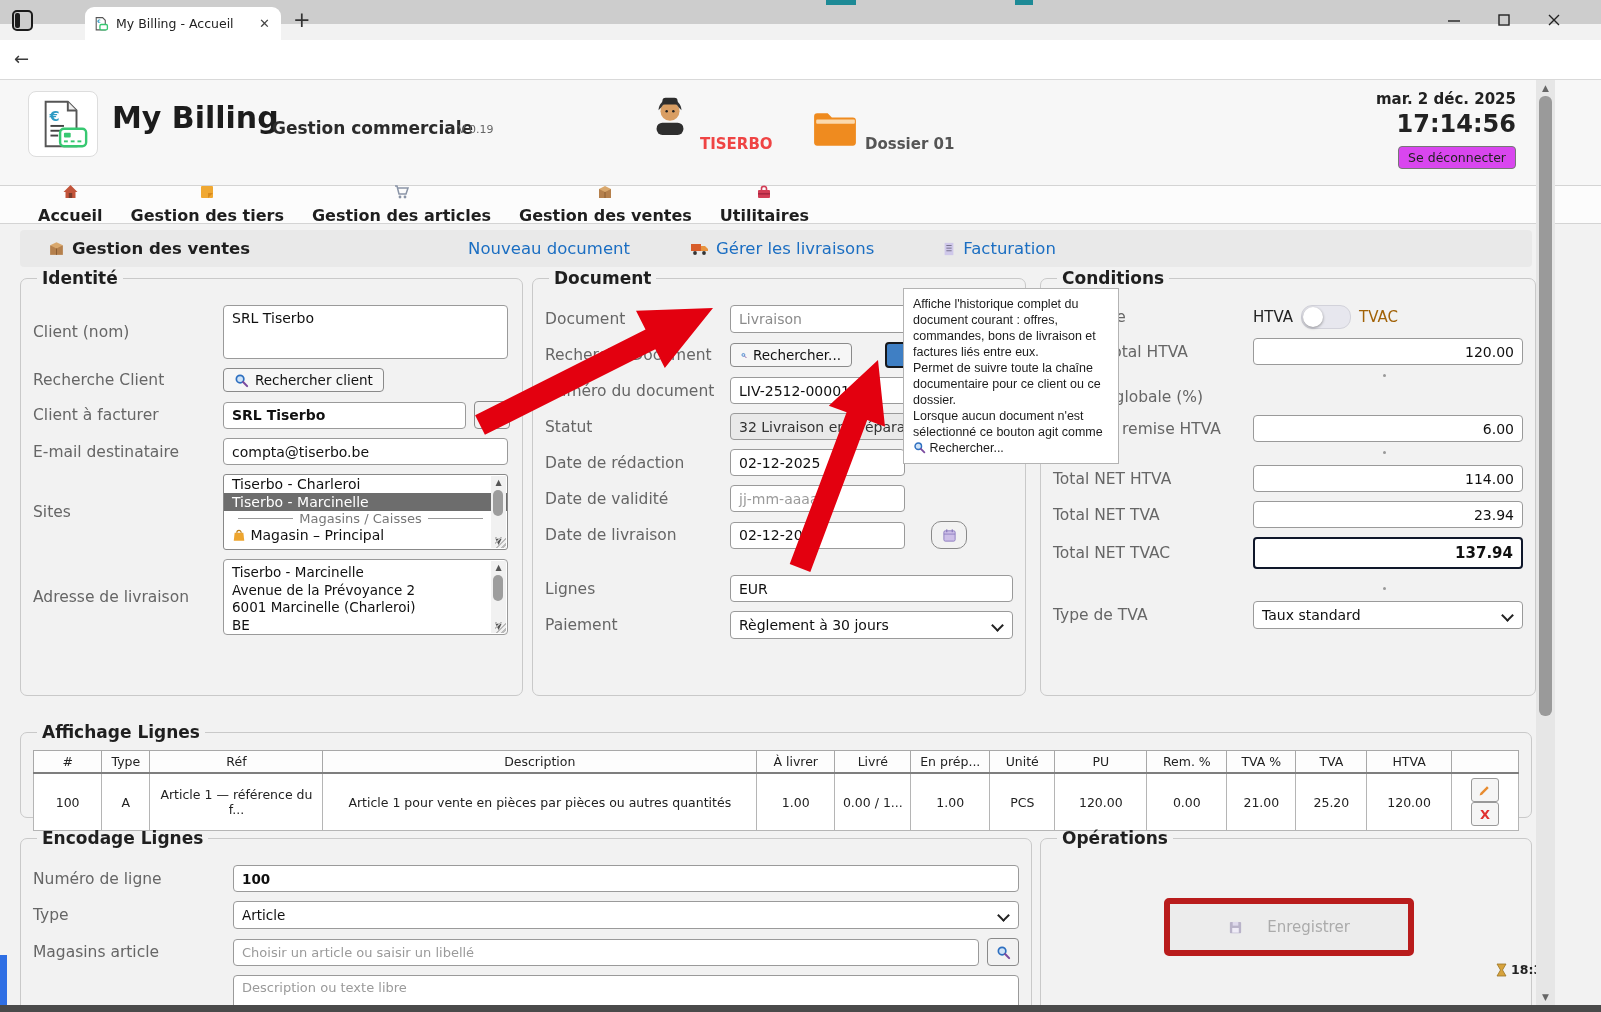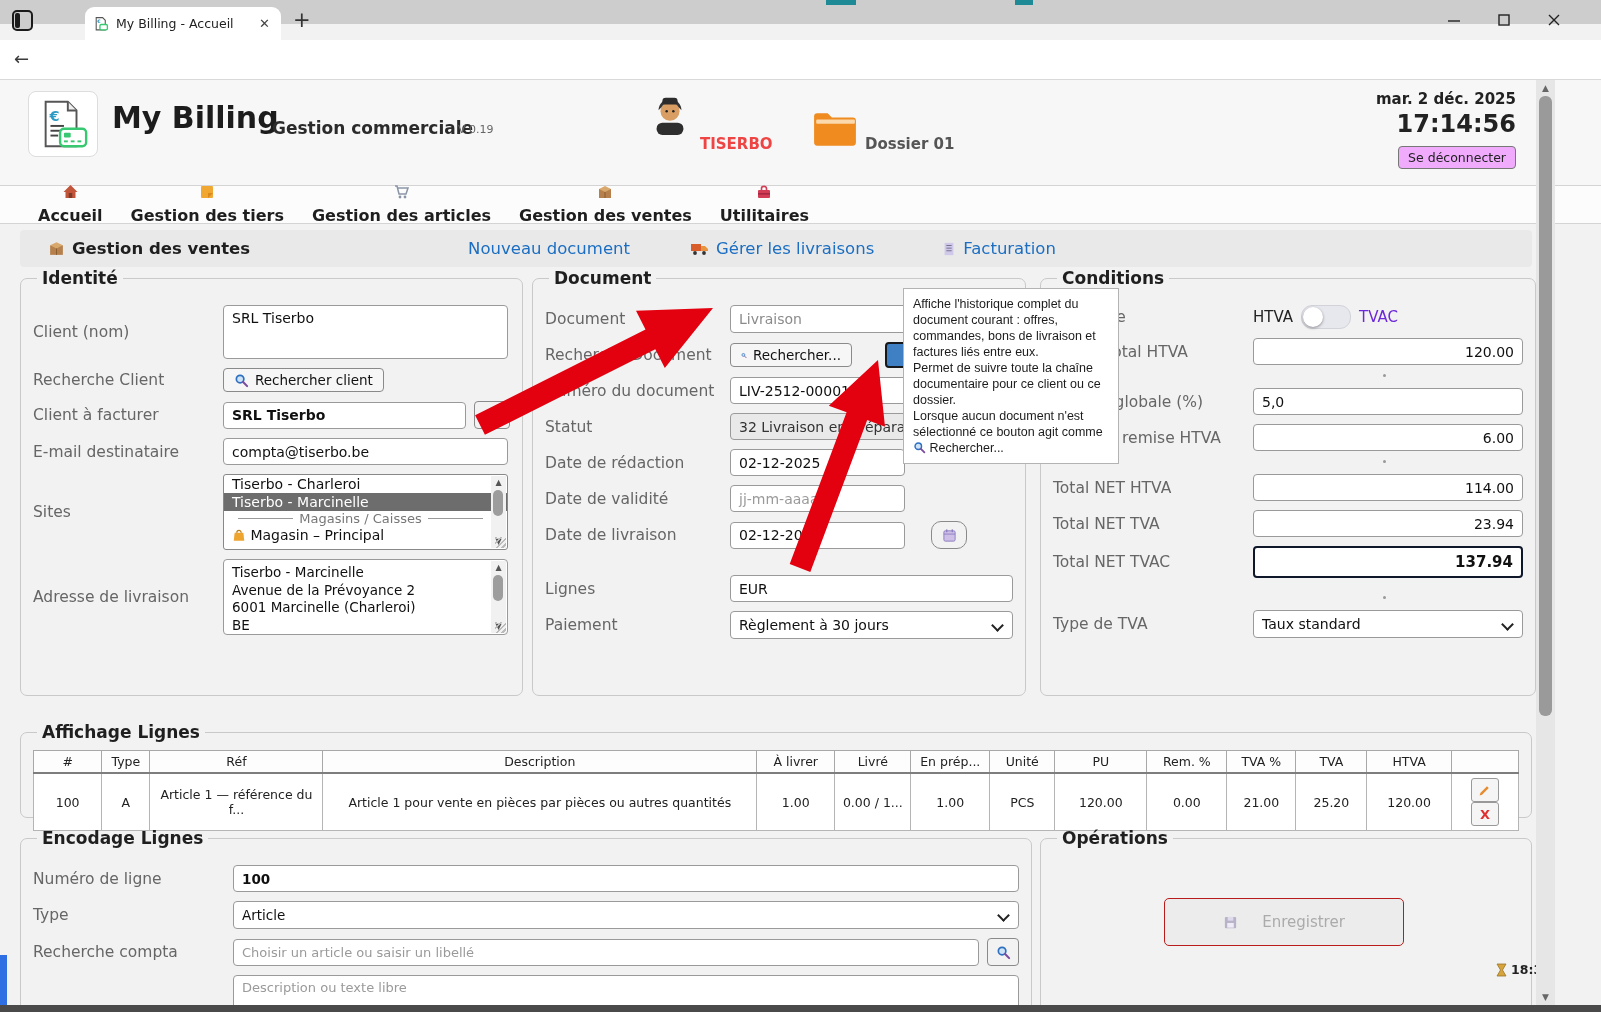--- a/index.html
+++ b/index.html
@@ -30,21 +30,21 @@
   .logo{position:absolute;left:28px;top:11px;width:68px;height:64px;background:#fff;border:1px solid #ddd;border-radius:8px;display:flex;align-items:center;justify-content:center;}
   .apptitle{position:absolute;left:112px;top:20px;font-size:30px;font-weight:bold;color:#1c1c1c;}
   .appsub{position:absolute;left:272px;top:38px;font-size:17px;font-weight:bold;color:#2b2b2b;}
   .appver{position:absolute;left:458px;top:43px;font-size:11px;color:#666;}
   .hdr-user-icon{position:absolute;left:650px;top:14px;}
   .hdr-user{position:absolute;left:700px;top:55px;font-size:15px;font-weight:bold;color:#ef4444;}
   .hdr-folder{position:absolute;left:812px;top:30px;}
   .hdr-dossier{position:absolute;left:865px;top:55px;font-size:15px;font-weight:bold;color:#555;}
   .hdr-date{position:absolute;right:85px;top:10px;font-size:15px;font-weight:bold;color:#222;text-align:right;width:300px;}
   .hdr-time{position:absolute;right:85px;top:30px;font-size:24px;font-weight:bold;color:#222;text-align:right;width:300px;}
-  .logout{position:absolute;right:85px;top:66px;font-size:12.5px;color:#222;background:#f0abfc;border:1px solid #777;border-radius:4px;padding:3px 9px;}
+  .logout{position:absolute;right:85px;top:66px;font-size:12.5px;color:#222;background:#d946ef;border:1px solid #777;border-radius:4px;padding:3px 9px;}
   
   .mainnav{position:absolute;left:0;top:106px;width:1601px;height:38px;background:#fcfcfc;border-bottom:1px solid #d4d4d4;display:flex;align-items:center;box-sizing:border-box;}
   .mainnav .item{display:flex;align-items:center;gap:6px;font-size:16px;font-weight:bold;color:#1e1e1e;margin-left:28px;flex-direction:column;}
   .subnav{position:absolute;left:20px;top:150px;width:1512px;height:37px;background:#e9e9e9;border-radius:4px;display:flex;align-items:center;}
   .subnav .title{display:flex;align-items:center;gap:7px;font-size:16.5px;font-weight:bold;color:#1e1e1e;margin-left:28px;}
   .subnav .link{display:flex;align-items:center;gap:7px;font-size:16.5px;color:#1b6ec2;}
   
   fieldset{border:1px solid #c9c9c9;border-radius:7px;padding:8px 12px;margin:0;box-sizing:border-box;background:transparent;}
   legend{font-size:17px;font-weight:bold;color:#1f1f1f;padding:0 5px;margin-left:4px;}
   .fs-ident{position:absolute;left:20px;top:188px;width:496px;height:428px;}
@@ -86,21 +86,21 @@
   .dotrow{height:5px;margin:2px 0 2px 330px;}
   .dot{display:block;width:3px;height:3px;border-radius:50%;background:#999;}
   
   table.lines{border-collapse:collapse;width:100%;background:#fff;font-size:12.5px;color:#222;}
   table.lines th{border:1px solid #a8a8a8;border-bottom:2px solid #7e7e7e;font-weight:normal;padding:3px 4px;background:#fdfdfd;}
   table.lines td{border:1px solid #b5b5b5;padding:4px 4px;text-align:center;height:22px;}
   td.l{text-align:left;padding-left:8px;}
   .actbtn{display:inline-flex;align-items:center;justify-content:center;width:26px;height:22px;background:#f5f5f5;border:1px solid #999;border-radius:3px;margin:0 2px;}
   .xmark{color:#e03131;font-weight:bold;font-size:13px;}
   
-  .savebtn{position:absolute;left:123px;top:50px;width:238px;height:46px;background:#ececec;border:1px solid #b91c1c;border-radius:5px;color:#ababab;font-size:15px;display:flex;align-items:center;justify-content:center;gap:24px;}
+  .savebtn{position:absolute;left:123px;top:50px;width:238px;height:46px;background:#ececec;border:6px solid #b91c1c;border-radius:5px;color:#ababab;font-size:15px;display:flex;align-items:center;justify-content:center;gap:24px;}
   .savebtn2{position:absolute;left:123px;top:160px;width:238px;height:40px;background:#ececec;border:1px solid #c8c8c8;border-radius:5px;}
   .timer{position:absolute;left:1496px;top:882px;display:flex;align-items:center;gap:4px;font-size:12.5px;font-weight:bold;color:#222;}
   
   .tooltip{position:absolute;left:903px;top:288px;width:196px;background:#fff;border:1px solid #b3b3b3;padding:7px 9px;font-size:12.5px;line-height:1.28;color:#1c1c1c;z-index:40;font-family:"Liberation Sans","DejaVu Sans",sans-serif;}
   
   .pagescroll{position:absolute;left:1536px;top:0px;width:19px;height:925px;background:#e6e6e6;z-index:30;}
   .pagescroll .arr{position:absolute;left:0;width:19px;text-align:center;font-size:9px;color:#666;}
   .pagescroll .thumb{position:absolute;left:3px;top:16px;width:13px;height:620px;background:#9a9a9a;border-radius:6px;}
   .bottomband{position:absolute;left:0;top:1005px;width:1601px;height:7px;background:#4a4a4a;z-index:60;}
   .bluesliver{position:absolute;left:0;top:955px;width:7px;height:50px;background:#2f6fe4;z-index:61;}
@@ -452,36 +452,33 @@
   </fieldset>
 
   <fieldset class="fs-cond">
     <legend>Conditions</legend>
     <div class="frow">
       <span class="lbl w200">Affichage</span>
       <span style="font-size:15px;color:#222;margin-right:8px;">HTVA</span>
       <span class="switch">
           <span class="knob"></span>
         </span>
-      <span style="font-size:15px;color:#6d28d9;margin-left:8px;">TVAC</span>
+      <span style="font-size:15px;color:#a16207;margin-left:8px;">TVAC</span>
     </div>
     <div class="frow">
       <span class="lbl w200">Grand Total HTVA</span>
       <div class="inp num" style="width:270px;">
           <span>120.00</span>
         </div>
     </div>
     <div class="dotrow">
         <span class="dot"></span>
       </div>
     <div class="frow">
       <span class="lbl w200">Remise globale (%)</span>
-      <div class="inp" style="width:270px;">
-          <span>5,0</span>
-        </div>
     </div>
     <div class="frow">
       <span class="lbl w200">Montant remise HTVA</span>
       <div class="inp num" style="width:270px;">
           <span>6.00</span>
         </div>
     </div>
     <div class="dotrow">
         <span class="dot"></span>
       </div>
@@ -573,21 +570,21 @@
         </div>
     </div>
     <div class="frow">
       <span class="lbl w200">Type</span>
       <div class="selectbox" style="width:786px;font-size:13.5px;">
           <span>Article</span>
           <span class="chev"></span>
         </div>
     </div>
     <div class="frow">
-      <span class="lbl w200">Recherche compta</span>
+      <span class="lbl w200">Magasins article</span>
       <div class="inp" style="width:746px;font-size:13px;">
           <span class="ph">Choisir un article ou saisir un libellé</span>
         </div>
       <div class="iconbtn" style="margin-left:8px;width:32px;">
         <svg width="15" height="15" viewBox="0 0 16 16">
             <circle cx="6.5" cy="6.5" r="4" fill="#cfe3f7" stroke="#2d6fc0" stroke-width="1.8"></circle>
             <line x1="9.7" y1="9.7" x2="14" y2="14" stroke="#7a4a9e" stroke-width="2.2" stroke-linecap="round"></line>
           </svg>
       </div>
     </div>

